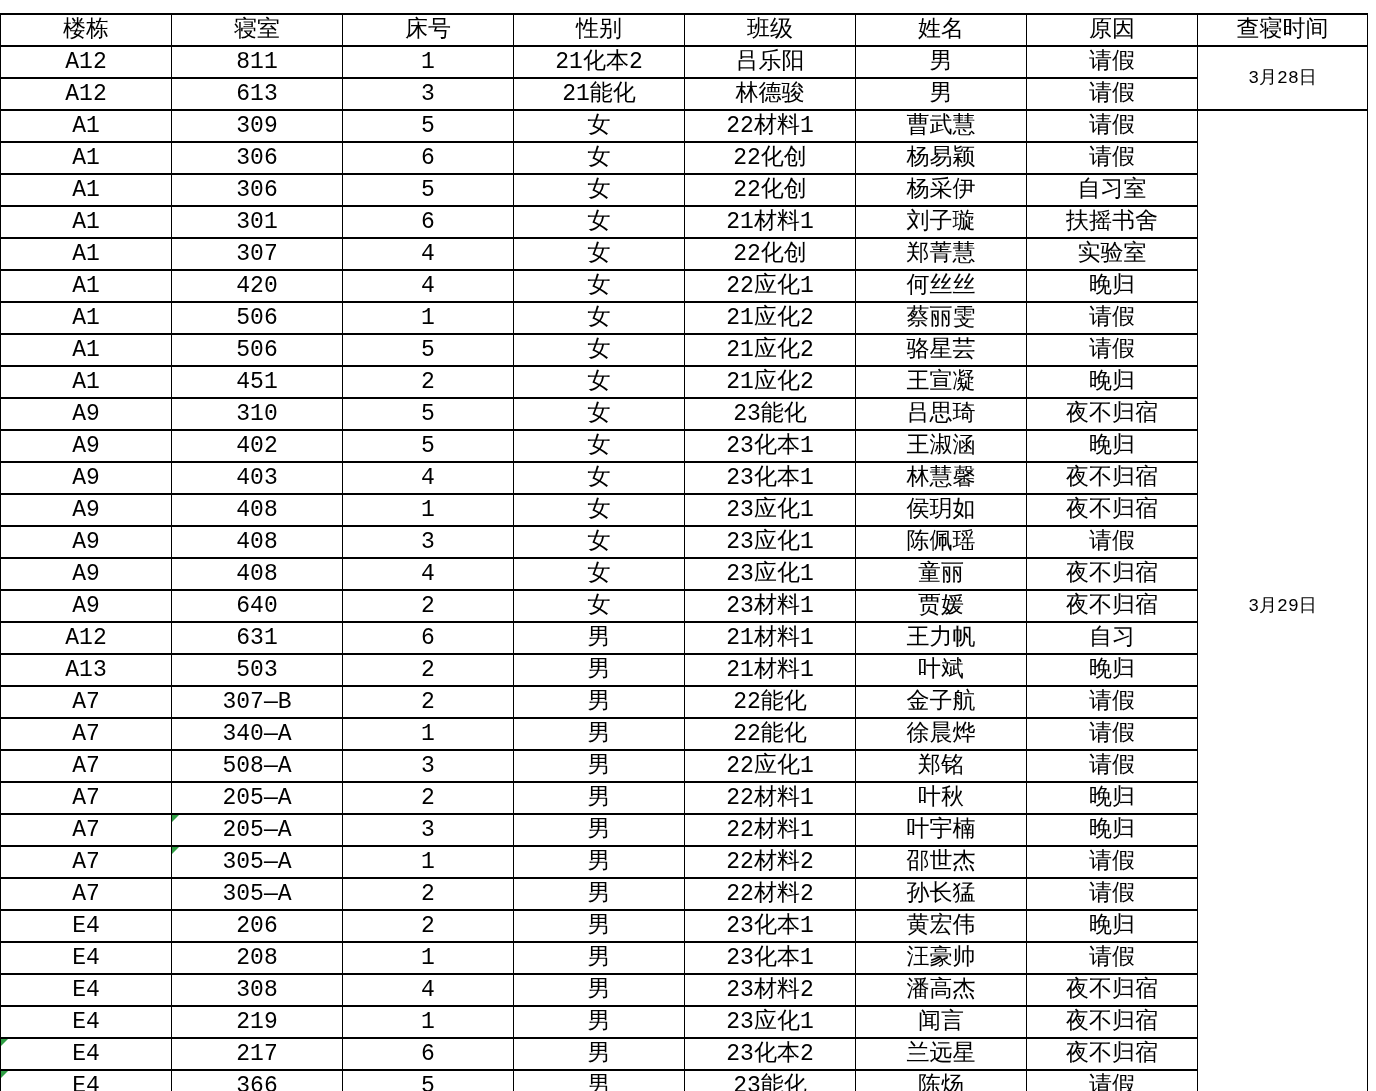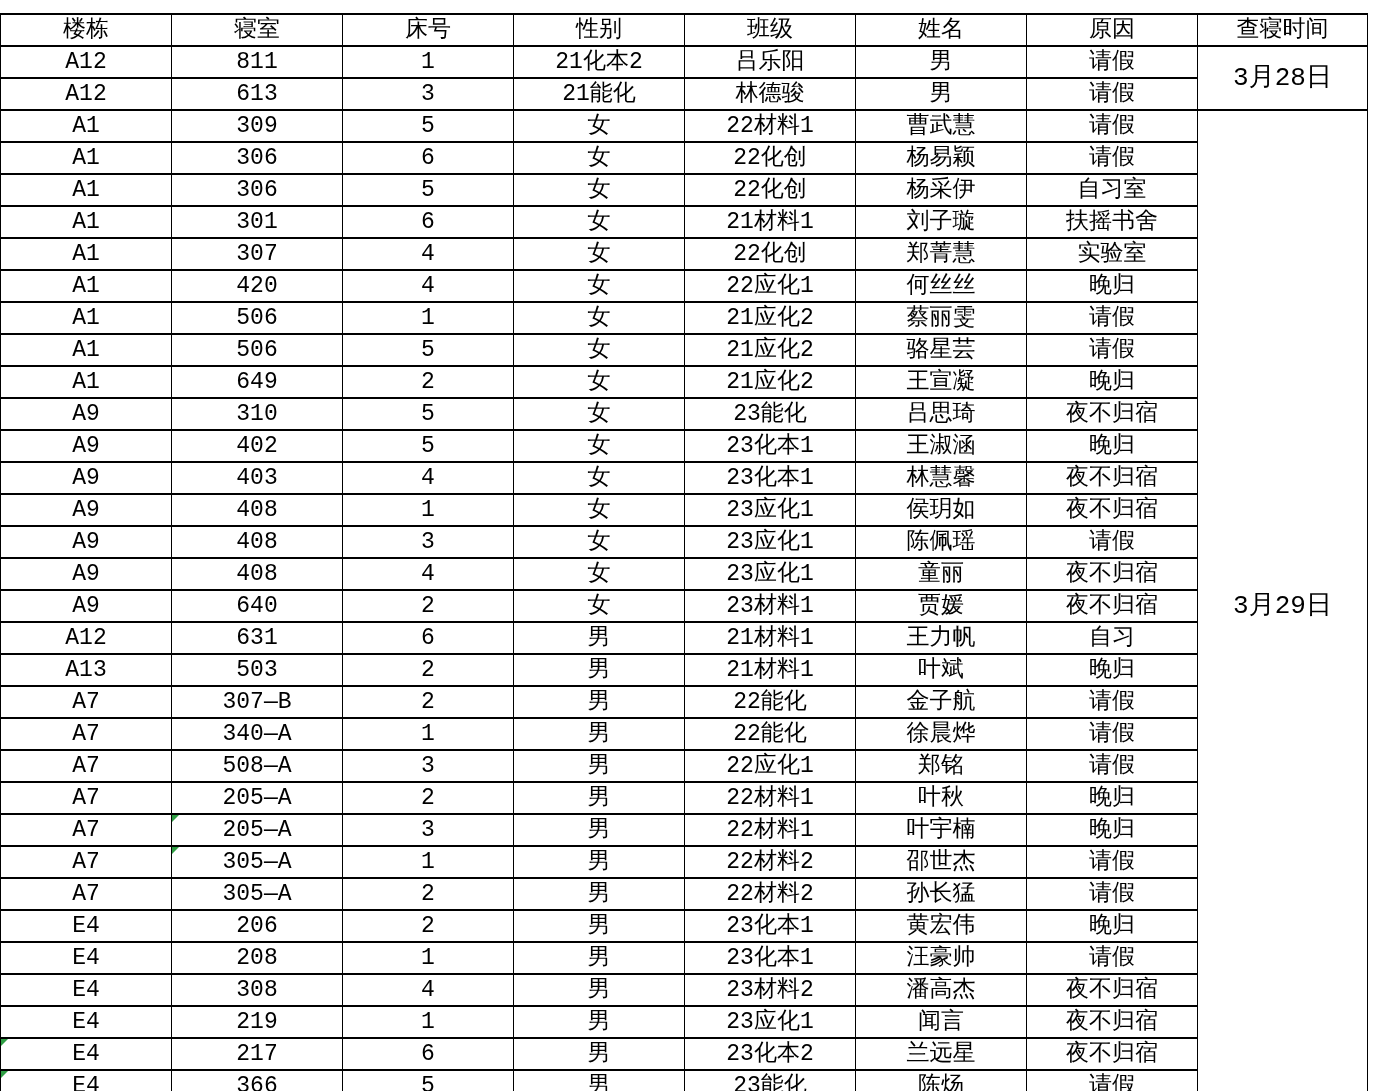--- a/index.html
+++ b/index.html
@@ -32,21 +32,21 @@
   .tri {
     position: absolute;
     top: 0;
     left: 0;
     display: block;
     width: 0;
     height: 0;
     border-top: 7px solid #2f9e44;
     border-right: 7px solid transparent;
   }
-  .date-cell { font-size: 26px; }
+  .date-cell { font-size: 18px; }
 </style>
 </head>
 <body>
 
 <table>
   <colgroup>
     <col>
       <col>
       <col>
       <col>
@@ -155,21 +155,21 @@
         <td>A1</td>
         <td>506</td>
         <td>5</td>
         <td>女</td>
         <td>21应化2</td>
         <td>骆星芸</td>
         <td>请假</td>
       </tr>
       <tr>
         <td>A1</td>
-        <td>649</td>
+        <td>451</td>
         <td>2</td>
         <td>女</td>
         <td>21应化2</td>
         <td>王宣凝</td>
         <td>晚归</td>
       </tr>
       <tr>
         <td>A9</td>
         <td>310</td>
         <td>5</td>

